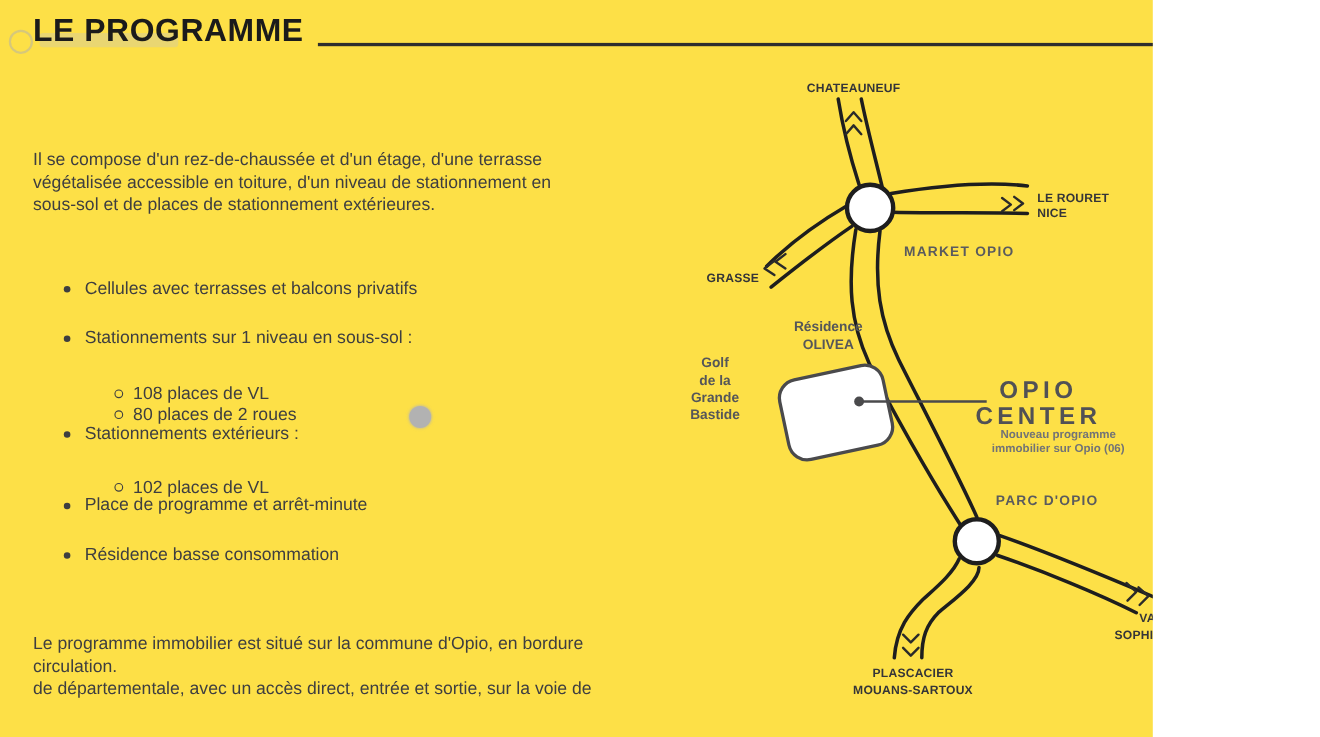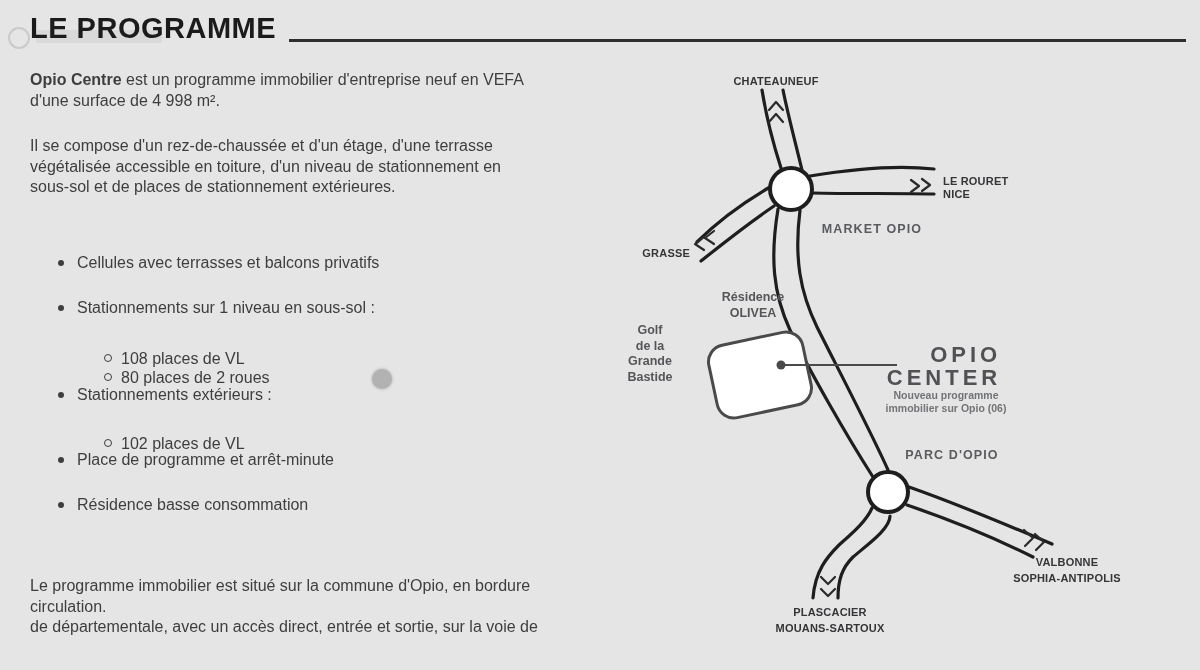--- a/index.html
+++ b/index.html
@@ -1,16 +1,16 @@
 <!DOCTYPE html>
 <html><head>
 <meta charset="utf-8">
 <style>
   html,body{margin:0;padding:0;background:#fff;}
-  .stage{position:relative;width:1200px;height:670px;background:#e5e5e5;overflow:hidden;
+  .stage{position:relative;width:1048px;height:670px;background:#fde047;overflow:hidden;
          font-family:"Liberation Sans","DejaVu Sans",sans-serif;color:#3e3e40;}
 
   
   .title{position:absolute;left:30px;top:12px;font-size:29px;font-weight:700;color:#1b1b1b;
          letter-spacing:0.5px;white-space:nowrap;z-index:2;}
   .rule{position:absolute;left:289px;top:39px;width:897px;height:3px;background:#2e2e2e;}
   .watermark{position:absolute;left:8px;top:26px;width:160px;height:24px;z-index:1;}
   .wm-circle{position:absolute;left:0;top:1px;width:18px;height:18px;border-radius:50%;
              border:2px solid rgba(175,175,175,.5);}
   .wm-bar{position:absolute;left:28px;top:4px;width:126px;height:13px;border-radius:3px;
@@ -33,42 +33,38 @@
             background:#b2b2b2;box-shadow:0 0 2px 1px rgba(178,178,178,.55);}
 
   
   .map{position:absolute;left:600px;top:60px;width:600px;height:610px;}
   .map svg{position:absolute;left:0;top:0;}
   .dest{position:absolute;font-weight:700;font-size:11px;letter-spacing:0.2px;color:#353538;white-space:nowrap;}
   .dest.center,.place.center,.soft.center{transform:translateX(-50%);text-align:center;}
   .place{position:absolute;font-weight:600;font-size:12.5px;letter-spacing:1.1px;color:#5a5b5e;white-space:nowrap;}
   .soft{position:absolute;font-weight:600;font-size:12.5px;color:#555659;line-height:15.5px;white-space:nowrap;}
   .dest2{line-height:15.5px;text-align:center;}
-  .co-title{position:absolute;left:344px;top:283px;transform:translateX(-50%);text-align:right;
+  .co-title{position:absolute;left:344px;top:283px;transform:translateX(-50%);text-align:center;
             font-size:22px;font-weight:700;letter-spacing:4px;color:#515155;line-height:23px;white-space:nowrap;}
-  .co-sub{position:absolute;left:346px;top:329px;transform:translateX(-50%);text-align:center;
+  .co-sub{position:absolute;left:362px;top:329px;transform:translateX(-50%);text-align:center;
           font-size:10.5px;font-weight:600;color:#727376;line-height:12.5px;white-space:nowrap;}
 </style>
 </head>
 <body>
 
 <div class="stage">
 
   <div class="watermark">
     <div class="wm-circle"></div>
     <div class="wm-bar"></div>
   </div>
 
   <div class="title">LE PROGRAMME</div>
   <div class="rule"></div>
 
-  <div class="para intro">
-    <div class="ln"><span class="b">Opio Centre</span><span> est un programme immobilier d'entreprise neuf en VEFA</span></div>
-    <div class="ln">d'une surface de 4 998 m².</div>
-  </div>
 
   <div class="para compo">
     <div class="ln">Il se compose d'un rez-de-chaussée et d'un étage, d'une terrasse</div>
     <div class="ln">végétalisée accessible en toiture, d'un niveau de stationnement en</div>
     <div class="ln">sous-sol et de places de stationnement extérieures.</div>
   </div>
 
   <div class="b-row lvl1" style="top:254px">
     <span class="disc"></span>
     <span>Cellules avec terrasses et balcons privatifs</span>

